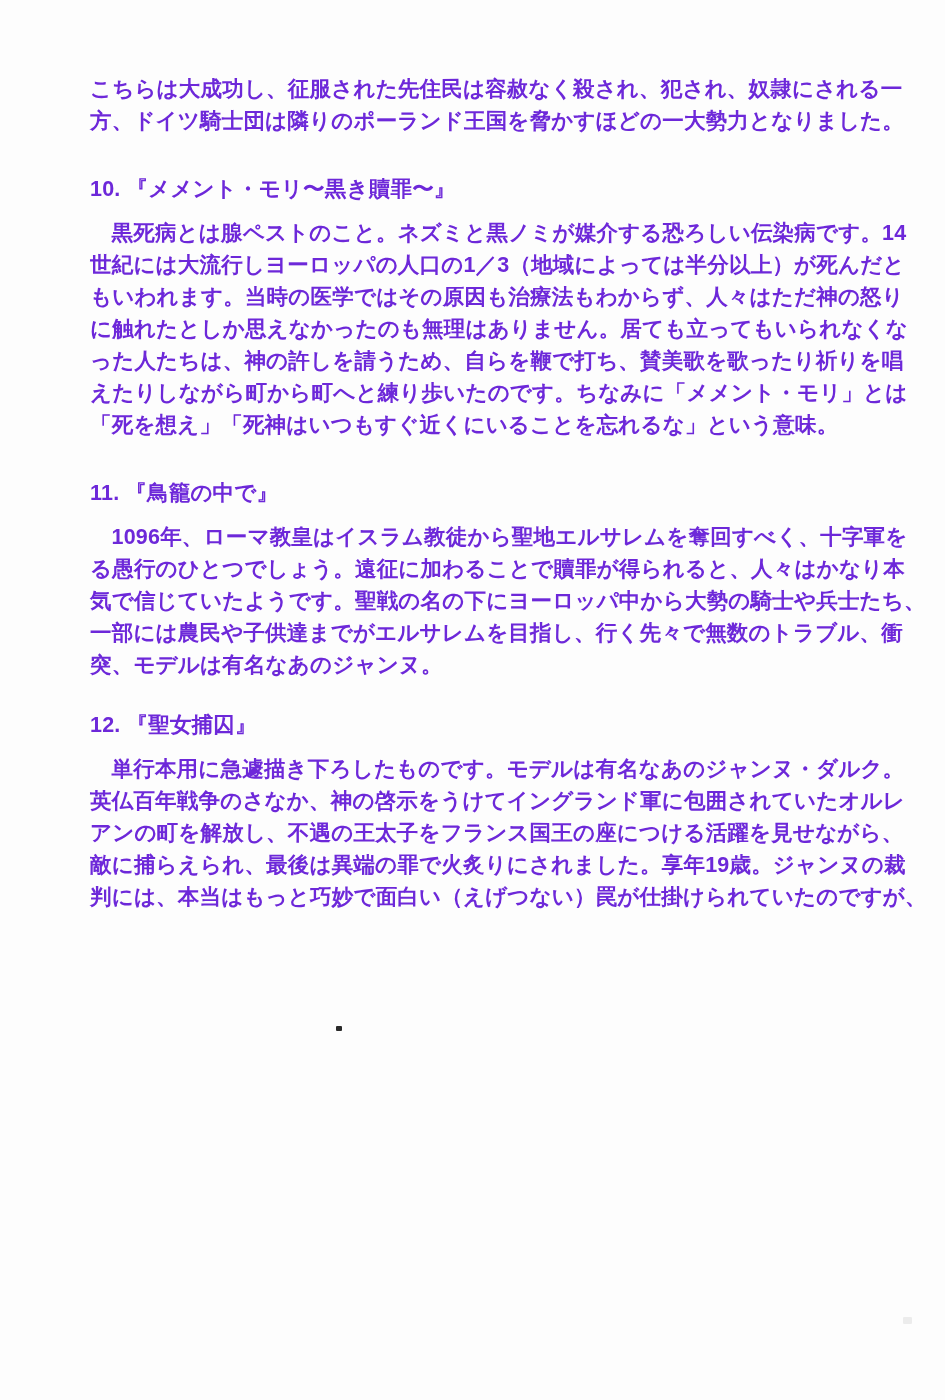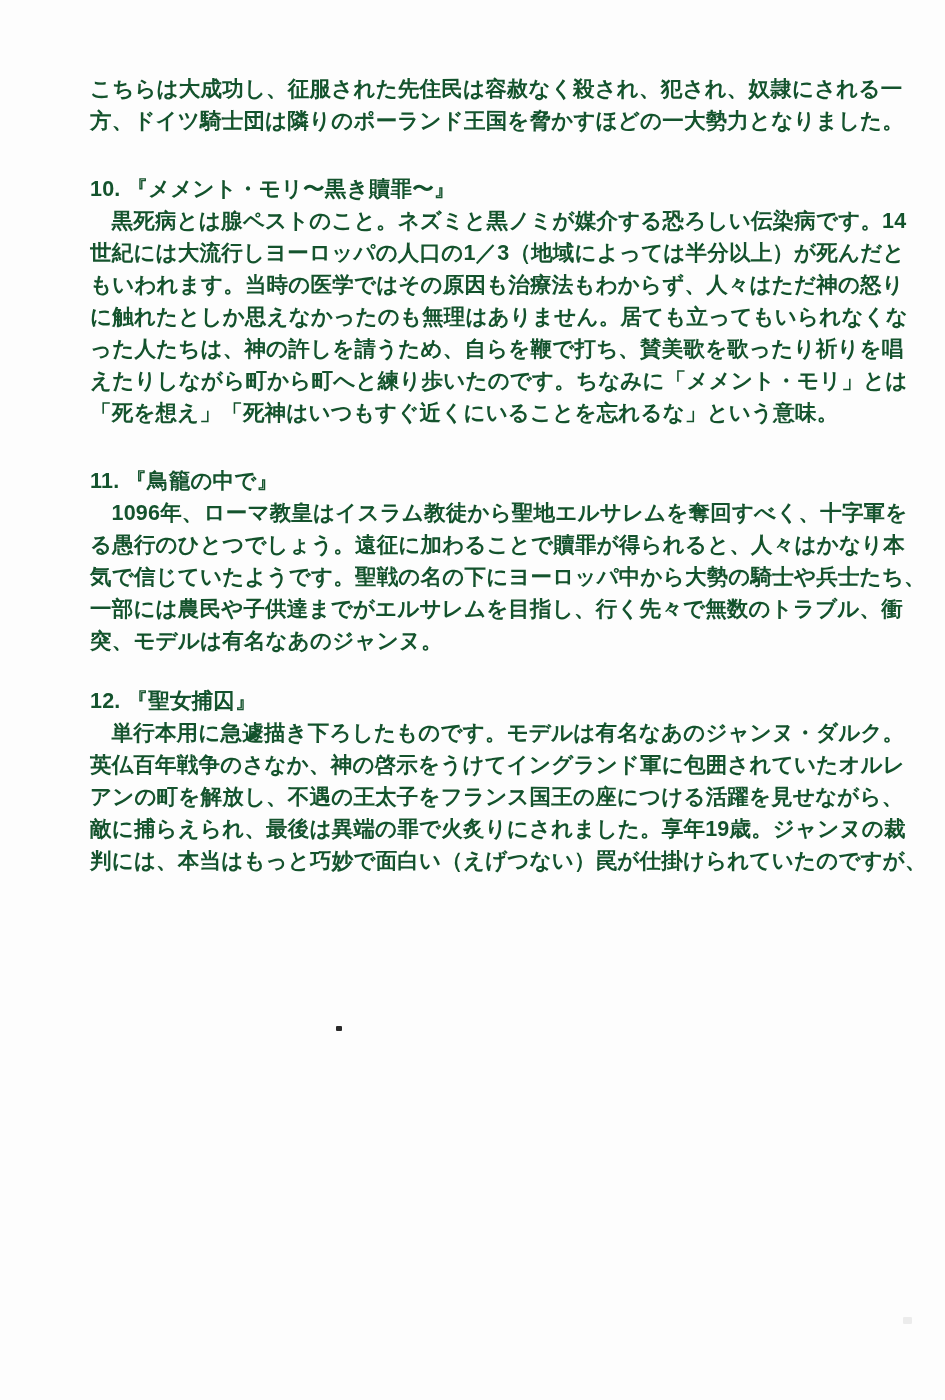--- a/index.html
+++ b/index.html
@@ -25,32 +25,32 @@
   }
   .text-block {
     position: absolute;
     left: 90px;
     top: 73px;
     width: 790px;
     font-size: 21.5px;
     font-weight: 700;
     line-height: 32px;
     letter-spacing: 0.2px;
-    color: #14532d;
+    color: #6d28d9;
   }
   .text-line {
     min-height: 32px;
     white-space: nowrap;
   }
   .intro { }
   .section { margin-top: 36px; }
   .section:nth-of-type(3) { margin-top: 28px; }
   .heading { min-height: 32px; white-space: nowrap; }
   .heading .num { margin-right: 6px; }
-  .body-lines .text-line:first-child { text-indent: 1em; }
+  .body-lines .text-line:first-child { text-indent: 1em; margin-top: 12px; }
   .speck {
     position: absolute;
     left: 336px;
     top: 1026px;
     width: 6px;
     height: 5px;
     background: #2a2a2a;
     border-radius: 1px;
   }
   .faint-artifact {

